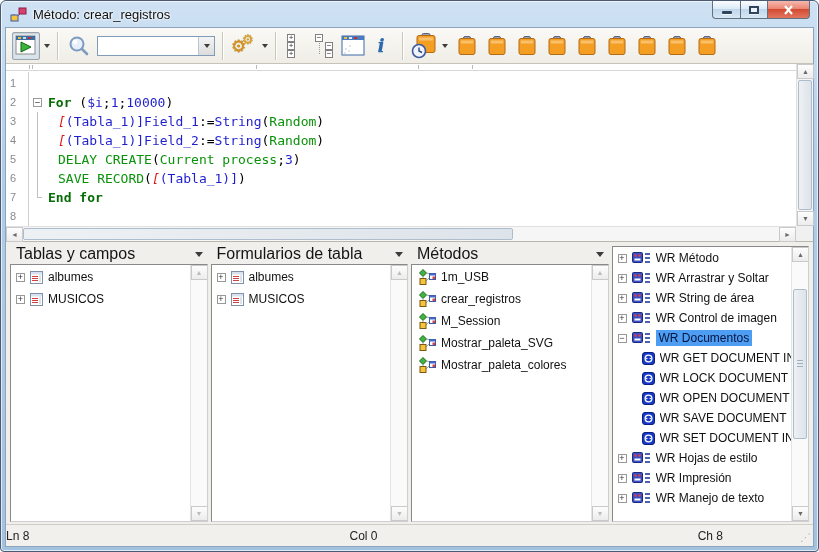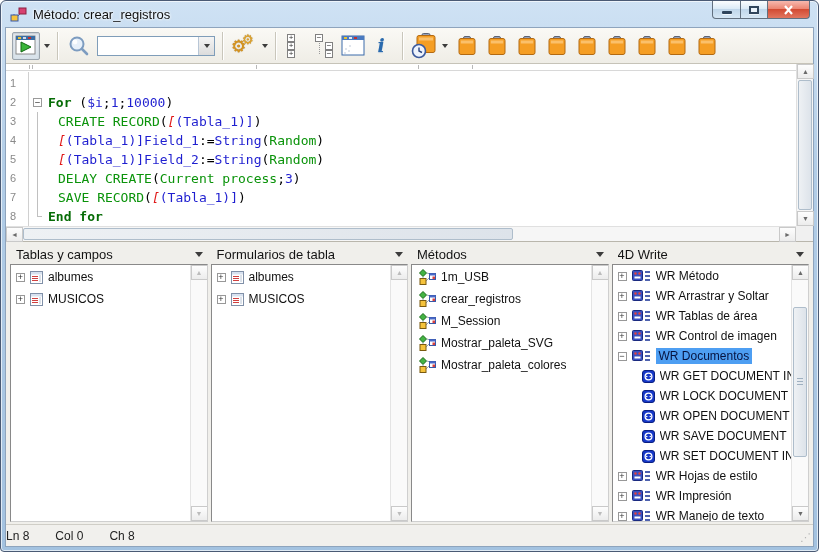--- a/index.html
+++ b/index.html
@@ -93,21 +93,21 @@
   .vscroll .sb-btn { width:17px; height:15px; }
   .sb-thumb { background:linear-gradient(90deg,#eef1f4,#dde3ea); border:1px solid #aebdcb; border-radius:2px; }
   .v-thumb { position:absolute; left:1px; right:1px; top:16px; bottom:16px; }
   .h-thumb { flex:0 0 62%; margin:1px 0; }
   .h-track { flex:1; }
   .corner { position:absolute; right:0; bottom:0; width:17px; height:15px; background:#f0f0f0; }
   
   .panels { height:282px; flex:0 0 auto; display:flex; gap:3px; padding:4px 4px 2px 4px; }
   .panel { flex:1 1 0; display:flex; flex-direction:column; min-width:0; }
   .panel-header { height:18px; display:flex; align-items:center; padding:0 5px 2px 6px;
-                  font-size:13px; color:#141414; }
+                  font-size:16px; color:#141414; }
   .panel-header .hdr-label { flex:1; overflow:hidden; white-space:nowrap; }
   .hdr-arrow { width:0; height:0; border-left:4px solid transparent; border-right:4px solid transparent;
                border-top:5px solid #3c3c3c; }
   .panel-list { flex:1; background:#fff; border:1px solid #898989; border-bottom-color:#cfcfcf;
                 border-right-color:#cfcfcf; position:relative; overflow:hidden; }
   .panel-list-content { position:absolute; left:0; top:1px; right:17px; bottom:0; overflow:hidden; }
   .panel-vscroll { position:absolute; right:0; top:0; bottom:0; width:17px; background:#fafafa;
                    border-left:1px solid #e4e4e4; }
   .panel-vscroll .sb-btn { position:absolute; left:0; right:0; }
   .panel-vscroll .up { top:0; }
@@ -122,21 +122,21 @@
   .tree-row.tall { height:22px; }
   .tree-row.child { padding-left:29px; }
   .expander { width:9px; height:9px; border:1px solid #989898; background:#fff; color:#333;
               font-size:9px; line-height:7px; text-align:center; flex:0 0 auto; margin-right:5px; }
   .exp-spacer { width:14px; flex:0 0 auto; }
   .tree-icon { flex:0 0 auto; margin-right:5px; display:flex; align-items:center; }
   .tree-label { overflow:hidden; }
   .tree-label.sel { background:#4d9ef2; color:#06133f; padding:1px 3px; }
   
   .statusbar { height:22px; flex:0 0 auto; background:#f1f0ed; border-top:1px solid #d0cec7;
-               display:flex; align-items:center; justify-content:flex-start; gap:26px;
+               display:flex; align-items:center; justify-content:space-between; gap:26px;
                padding-right:90px; font-size:12px; color:#222; position:relative; }
   .grip { position:absolute; right:3px; bottom:2px; font-size:11px; color:#b5b5b5; letter-spacing:-1px; }
   svg { display:block; }
 </style>
 </head>
 <body>
 
 <div class="window">
 
   <div class="titlebar">
@@ -341,21 +341,20 @@
           <div class="line-number">3</div>
           <div class="line-number">4</div>
           <div class="line-number">5</div>
           <div class="line-number">6</div>
           <div class="line-number">7</div>
           <div class="line-number">8</div>
         </div>
       <div class="code-area">
           <div class="code-line"><span class="fold-col"></span><span class="code-text"></span></div>
           <div class="code-line"><span class="fold-col"><span class="fold-box">−</span></span><span class="code-text"><span class="tk-kw">For</span><span class="tk-pl"> (</span><span class="tk-blu">$i</span><span class="tk-pl">;</span><span class="tk-blu">1</span><span class="tk-pl">;</span><span class="tk-blu">10000</span><span class="tk-pl">)</span></span></div>
-          <div class="code-line"><span class="fold-col"><span class="fold-guide"></span></span><span class="code-text ind"><span class="tk-cmd">CREATE RECORD</span><span class="tk-pl">(</span><span class="tk-red">[</span><span class="tk-blu">(Tabla_1)]</span><span class="tk-pl">)</span></span></div>
           <div class="code-line"><span class="fold-col"><span class="fold-guide"></span></span><span class="code-text ind"><span class="tk-red">[</span><span class="tk-blu">(Tabla_1)]</span><span class="tk-blu">Field_1</span><span class="tk-pl">:=</span><span class="tk-blu">String</span><span class="tk-pl">(</span><span class="tk-cmd">Random</span><span class="tk-pl">)</span></span></div>
           <div class="code-line"><span class="fold-col"><span class="fold-guide"></span></span><span class="code-text ind"><span class="tk-red">[</span><span class="tk-blu">(Tabla_1)]</span><span class="tk-blu">Field_2</span><span class="tk-pl">:=</span><span class="tk-blu">String</span><span class="tk-pl">(</span><span class="tk-cmd">Random</span><span class="tk-pl">)</span></span></div>
           <div class="code-line"><span class="fold-col"><span class="fold-guide"></span></span><span class="code-text ind"><span class="tk-cmd">DELAY CREATE</span><span class="tk-pl">(</span><span class="tk-cmd">Current process</span><span class="tk-pl">;</span><span class="tk-blu">3</span><span class="tk-pl">)</span></span></div>
           <div class="code-line"><span class="fold-col"><span class="fold-guide"></span></span><span class="code-text ind"><span class="tk-cmd">SAVE RECORD</span><span class="tk-pl">(</span><span class="tk-red">[</span><span class="tk-blu">(Tabla_1)]</span><span class="tk-pl">)</span></span></div>
           <div class="code-line"><span class="fold-col"><span class="fold-elbow"></span></span><span class="code-text"><span class="tk-kw">End for</span></span></div>
         </div>
       <div class="vscroll">
         <div class="sb-btn" style="position:absolute;top:0;left:0;">▲</div>
         <div class="sb-thumb v-thumb"></div>
         <div class="sb-btn" style="position:absolute;bottom:0;left:0;">▼</div>
@@ -532,24 +531,20 @@
                 <span class="tree-label">Mostrar_paleta_colores</span>
               </div>
             </div>
         <div class="panel-vscroll">
               <div class="sb-btn up dis">▲</div>
               <div class="sb-btn down dis">▼</div>
             </div>
           </div>
       </div>
       <div class="panel">
-        <div class="panel-header">
-          <span class="hdr-label">4D Write</span>
-          <span class="hdr-arrow"></span>
-        </div>
         <div class="panel-list">
           <div class="panel-list-content">
               <div class="tree-row ">
                 <span class="expander">+</span>
                 <span class="tree-icon">
                   <svg width="19" height="12" viewBox="0 0 19 12">
                     <rect x="0.5" y="0.5" width="10" height="10" rx="1" fill="#3a50c0" stroke="#1a2a80"></rect>
                     <circle cx="3.5" cy="3.5" r="1.2" fill="#e04040"></circle>
                     <circle cx="7.5" cy="3.5" r="1.2" fill="#e04040"></circle>
                     <rect x="2.5" y="6.5" width="6" height="2" fill="#fff"></rect>
@@ -581,21 +576,21 @@
                   <svg width="19" height="12" viewBox="0 0 19 12">
                     <rect x="0.5" y="0.5" width="10" height="10" rx="1" fill="#3a50c0" stroke="#1a2a80"></rect>
                     <circle cx="3.5" cy="3.5" r="1.2" fill="#e04040"></circle>
                     <circle cx="7.5" cy="3.5" r="1.2" fill="#e04040"></circle>
                     <rect x="2.5" y="6.5" width="6" height="2" fill="#fff"></rect>
                     <line x1="13" y1="2" x2="18" y2="2" stroke="#223a9a" stroke-width="1.6"></line>
                     <line x1="13" y1="6" x2="18" y2="6" stroke="#223a9a" stroke-width="1.6"></line>
                     <line x1="13" y1="10" x2="18" y2="10" stroke="#223a9a" stroke-width="1.6"></line>
                   </svg>
                 </span>
-                <span class="tree-label">WR Tablas de área</span>
+                <span class="tree-label">WR String de área</span>
               </div>
               <div class="tree-row ">
                 <span class="expander">+</span>
                 <span class="tree-icon">
                   <svg width="19" height="12" viewBox="0 0 19 12">
                     <rect x="0.5" y="0.5" width="10" height="10" rx="1" fill="#3a50c0" stroke="#1a2a80"></rect>
                     <circle cx="3.5" cy="3.5" r="1.2" fill="#e04040"></circle>
                     <circle cx="7.5" cy="3.5" r="1.2" fill="#e04040"></circle>
                     <rect x="2.5" y="6.5" width="6" height="2" fill="#fff"></rect>
                     <line x1="13" y1="2" x2="18" y2="2" stroke="#223a9a" stroke-width="1.6"></line>

